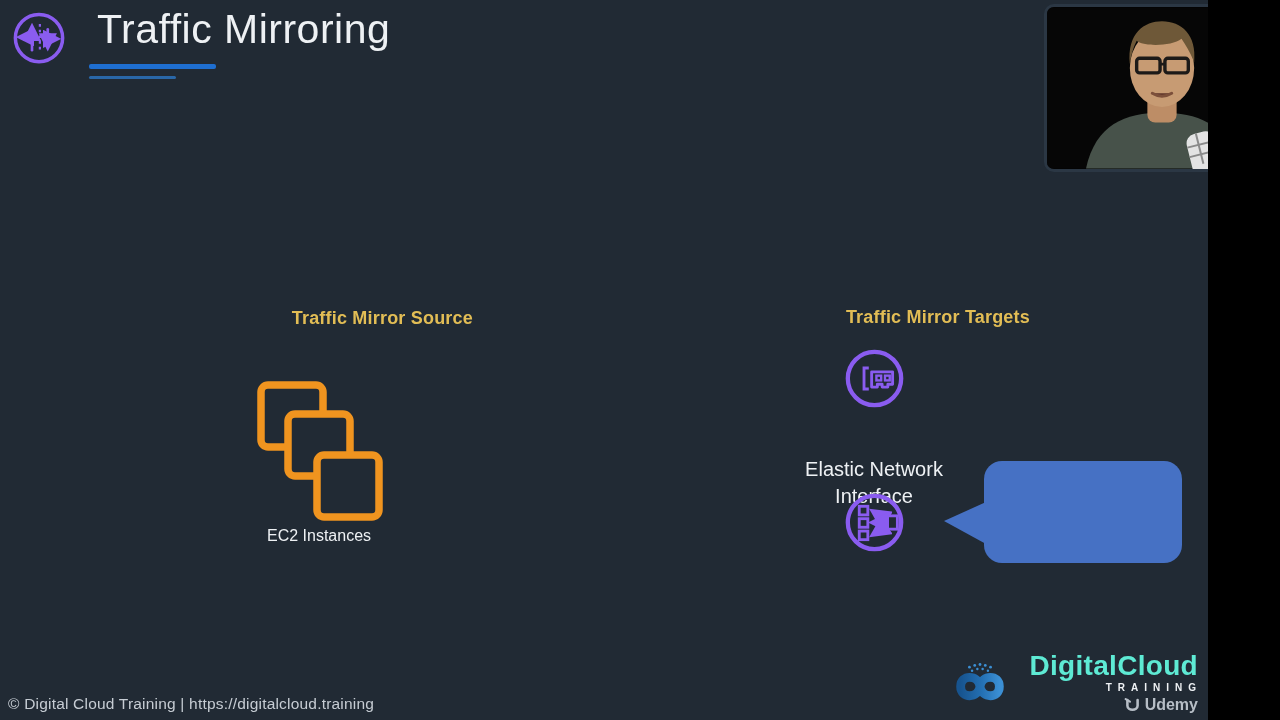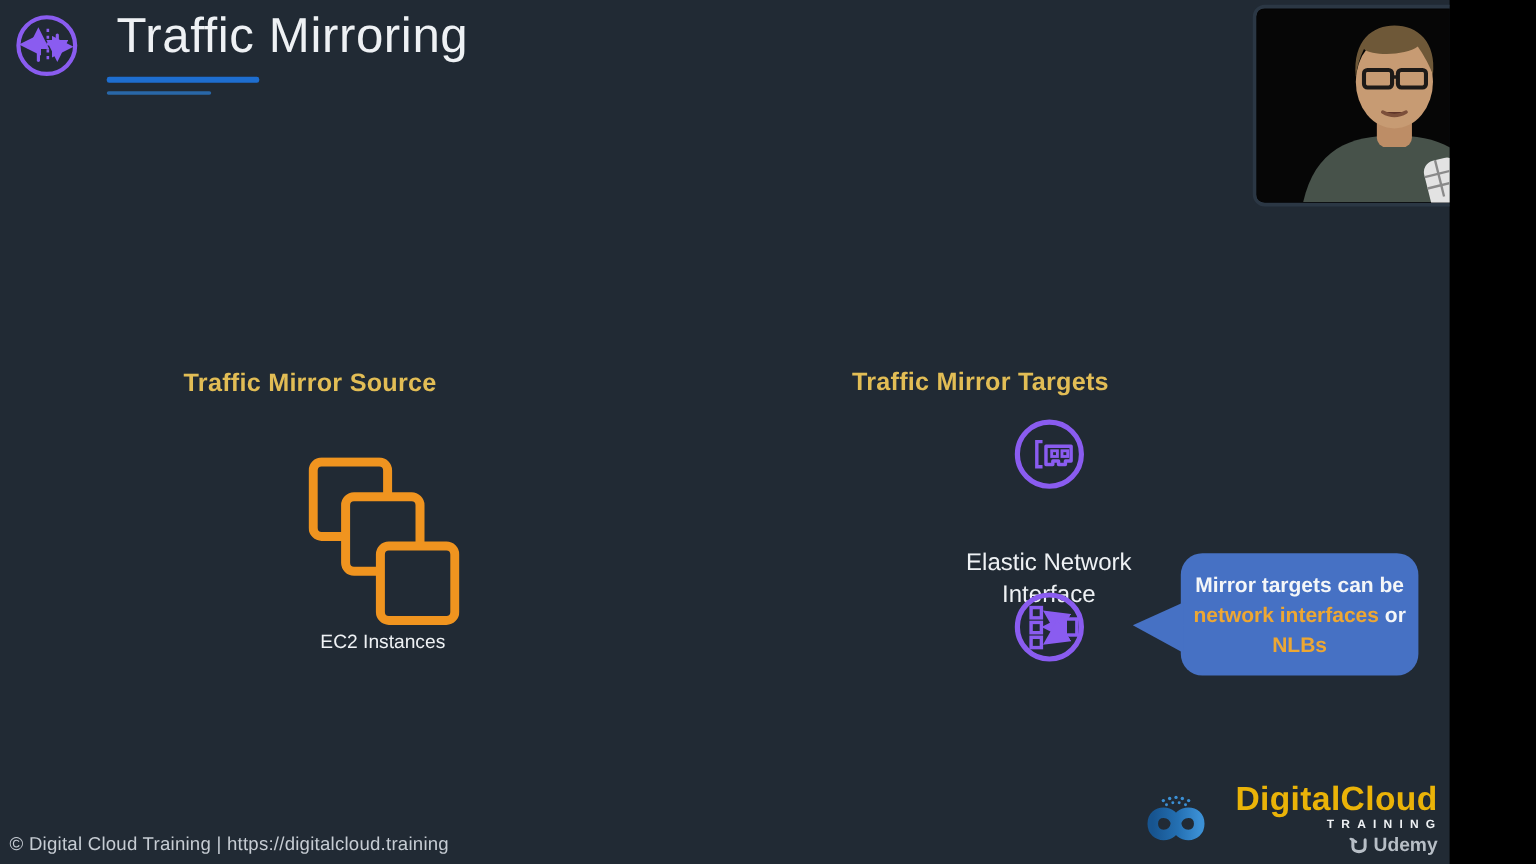--- a/index.html
+++ b/index.html
@@ -33,22 +33,22 @@
   .underline-2{position:absolute;left:89px;top:76px;width:87px;height:3px;background:#2a72bd;border-radius:2px;opacity:.85;}
   
   .webcam{
     position:absolute;left:1044px;top:4px;width:236px;height:168px;
     background:#050505;border:3px solid #2b3744;border-radius:10px;
     overflow:hidden;
   }
   .webcam svg{display:block;width:100%;height:100%;}
   
   .col-heading{
-    position:absolute;width:320px;text-align:left;
-    color:var(--gold);font-size:21px;font-weight:700;letter-spacing:.2px;
+    position:absolute;width:320px;text-align:right;
+    color:var(--gold);font-size:18px;font-weight:700;letter-spacing:.2px;
   }
   .heading-source{left:153px;top:308px;}
   .heading-targets{left:710px;top:307px;}
   .icon-ec2{position:absolute;left:257px;top:381px;width:126px;height:140px;}
   .label{position:absolute;text-align:center;color:var(--white);font-size:16px;line-height:27px;}
   .label-ec2{left:219px;top:522px;width:200px;}
   .icon-eni{position:absolute;left:844px;top:348px;width:61px;height:61px;}
   .label-eni{left:794px;top:420px;width:160px;font-size:20px;margin-top:36px;}
   .icon-nlb{position:absolute;left:844px;top:492px;width:61px;height:61px;}
   .label-nlb{left:804px;top:569px;width:140px;font-size:20px;}
@@ -73,21 +73,21 @@
   .copyright{
     position:absolute;left:8px;bottom:7px;
     color:var(--footer);font-size:15.5px;letter-spacing:.2px;
   }
   .brand{
     position:absolute;right:10px;bottom:6px;
     display:flex;align-items:center;gap:6px;
   }
   .brand-mark{width:88px;height:58px;}
   .brand-txt{display:flex;flex-direction:column;align-items:flex-end;}
-  .brand-name{color:#eab308;font-size:28px;font-weight:600;letter-spacing:.3px;line-height:30px;}
+  .brand-name{color:#5eead4;font-size:28px;font-weight:600;letter-spacing:.3px;line-height:30px;}
   .brand-sub{color:#eef1f4;font-size:10px;font-weight:700;letter-spacing:6px;margin-top:1px;margin-right:-4px;}
   .udemy-row{display:flex;align-items:center;gap:4px;margin-top:3px;}
   .udemy-name{color:#b7bec6;font-size:16px;font-weight:700;}
 </style>
 </head>
 <body>
 
 <div class="slide">
 
   <div class="logo-badge">
@@ -173,24 +173,20 @@
       <rect x="16" y="41" width="9" height="9" stroke="#8a5cf0" stroke-width="3"></rect>
       <rect x="42" y="25" width="14" height="14" stroke="#8a5cf0" stroke-width="3"></rect>
       <path d="M42 28 L33 22" stroke="#8a5cf0" stroke-width="3.2" marker-end="url(#na)"></path>
       <path d="M41 32 L33 32" stroke="#8a5cf0" stroke-width="3.2" marker-end="url(#na)"></path>
       <path d="M42 37 L33 43" stroke="#8a5cf0" stroke-width="3.2" marker-end="url(#na)"></path>
     </svg>
   </div>
 
   <div class="callout">
     <div class="callout-tail"></div>
-    <p class="callout-text"><span>Mirror targets can be</span>
-      <span class="hl">network interfaces</span>
-      <span>or</span>
-      <span class="hl">NLBs</span></p>
   </div>
 
   <div class="copyright">© Digital Cloud Training  | https://digitalcloud.training</div>
 
   <div class="brand">
     <svg class="brand-mark" viewBox="0 0 100 64" fill="none">
       <defs>
         <linearGradient id="inf" x1="0" y1="0" x2="1" y2="0">
           <stop offset="0" stop-color="#17548f"></stop>
           <stop offset="0.55" stop-color="#2470b3"></stop>

